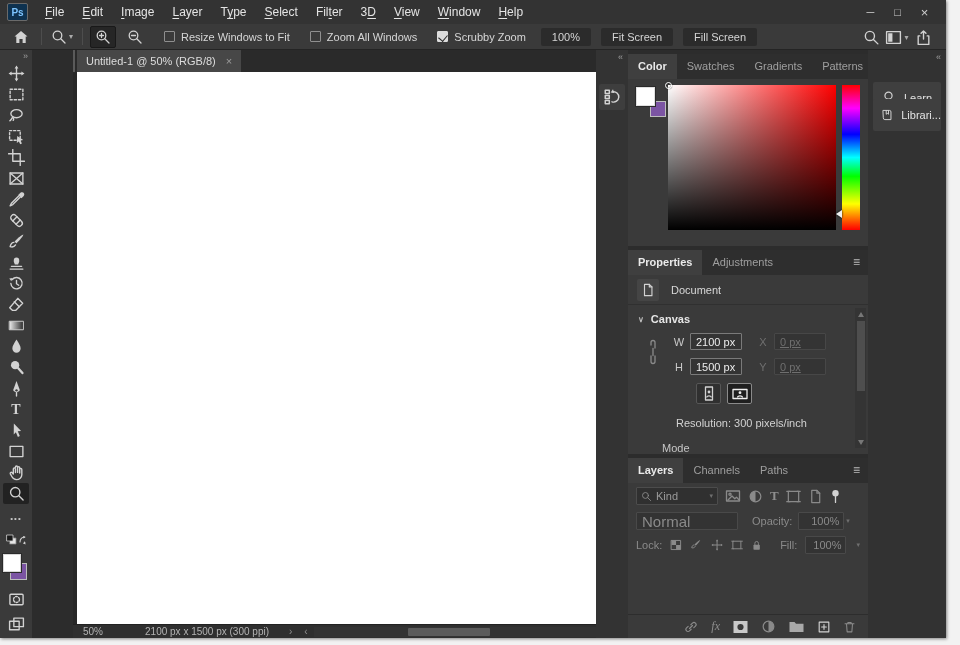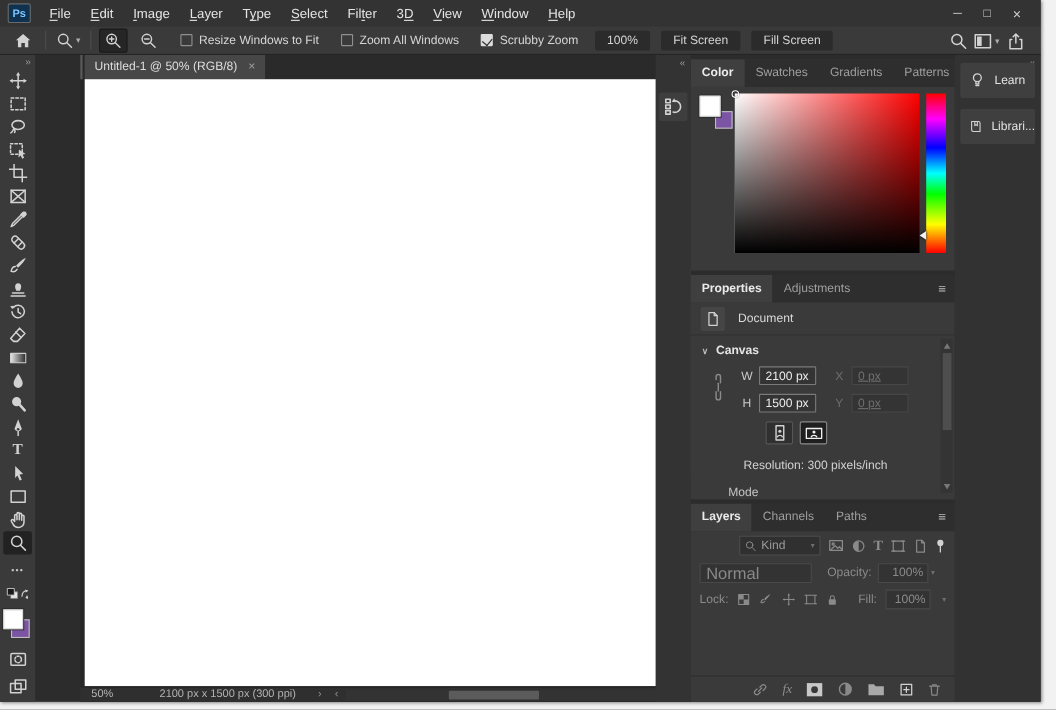--- a/index.html
+++ b/index.html
@@ -107,40 +107,40 @@
   .orient.on { background:#1f1f1f; border-color:#8a8a8a; }
   .resline { font-size:11px; color:#d2d2d2; margin:13px 0 0 38px; }
   .modeline { font-size:11px; color:#c6c6c6; margin:13px 0 0 24px; }
   .pscroll { position:absolute; right:2px; top:58px; bottom:6px; width:11px; background:#343434; }
   .pthumb { position:absolute; left:1.5px; top:13px; width:8px; height:70px; background:#4e4e4e; }
 
   
   .panel-layers { top:408px; bottom:0; }
   .lrow { display:flex; align-items:center; padding:0 8px; }
   .filterrow { height:26px; gap:7px; }
-  .kindbox { width:82px; height:18px; background:#303030; border:1px solid #4c4c4c; border-radius:1px; display:flex; align-items:center; padding:0 4px; gap:4px;margin-left:36px; }
+  .kindbox { width:82px; height:18px; background:#303030; border:1px solid #4c4c4c; border-radius:1px; display:flex; align-items:center; padding:0 4px; gap:4px; }
   .kindbox .ktext { font-size:11px; color:#9a9a9a; flex:1; }
   .blendrow { height:24px; }
   .selbox { width:102px; height:18px; background:#333333; border:1px solid #494949; border-radius:1px; font-size:15px; color:#8a8a8a; display:flex; align-items:center; padding:0 5px; }
   .small-lbl { font-size:11px; color:#8a8a8a; }
   .valbox { width:46px; height:18px; background:#333333; border:1px solid #494949; border-radius:1px; font-size:11px; color:#8a8a8a; display:flex; align-items:center; justify-content:flex-end; padding:0 4px; }
   .vchev { font-size:7px; color:#6f6f6f; margin-left:2px; }
   .lockrow { height:24px; gap:8px; }
   .layerrow { height:28px; background:#4a4a4a; display:flex; align-items:center; }
   .eyecell { width:26px; display:flex; justify-content:center; border-right:1px solid #3e3e3e; align-self:stretch; align-items:center; }
   .lthumb { width:26px; height:19px; background:#ffffff; border:1px solid #9a9a9a; margin-left:11px; }
   .lname { font-size:11px; font-style:italic; color:#eaeaea; margin-left:12px; flex:1; }
   .llock { margin-right:12px; }
   .lfooter { position:absolute; left:0; right:0; bottom:0; height:24px; background:#3a3a3a; border-top:1px solid #2d2d2d; display:flex; align-items:center; justify-content:flex-end; gap:12px; padding-right:12px; }
   .fxtxt { font-size:12px; font-style:italic; color:#8e8e8e; font-family:"Liberation Serif", serif; }
 
   
   .rightdock { position:absolute; left:868px; top:50px; width:78px; bottom:0; background:#323232; }
   .rbtn { position:absolute; left:5px; width:68px; height:32px; background:#3f3f3f; border-radius:2px; display:flex; align-items:center; gap:8px; padding-left:8px; color:#e2e2e2; font-size:11px; }
-  .rbtn.b1 { top:7px;text-align:right; } .rbtn.b2 { top:49px; }
+  .rbtn.b1 { top:32px;text-align:right; } .rbtn.b2 { top:49px; }
 </style>
 </head>
 <body>
 
 <div class="win">
 
   <div class="menubar">
     <div class="pslogo">Ps</div>
     <div class="menu-item"><u>F</u>ile</div>
     <div class="menu-item"><u>E</u>dit</div>

